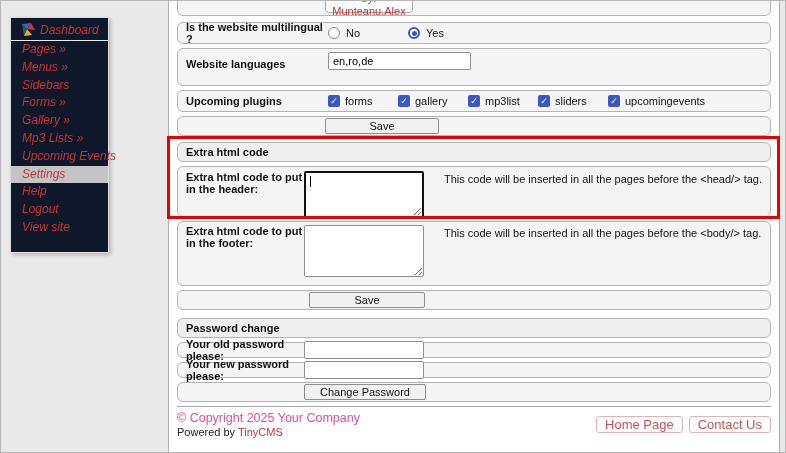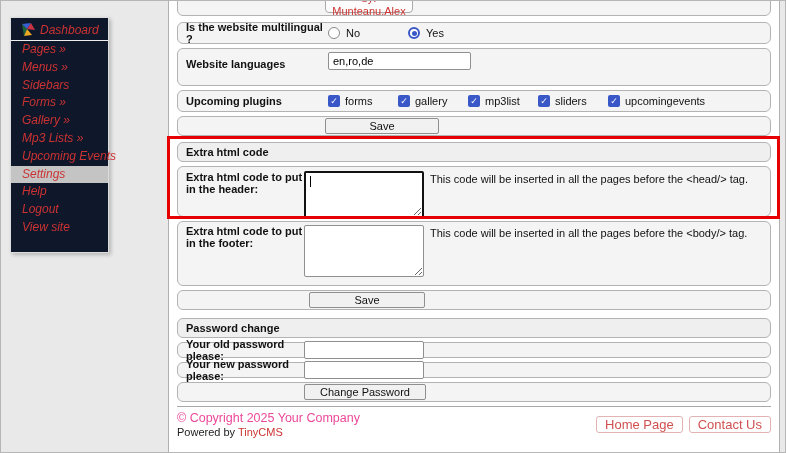--- a/index.html
+++ b/index.html
@@ -56,21 +56,21 @@
   input[type=text], input[type=password] { border:1px solid #8f8f8f; border-radius:2px;
          height:18px; font-size:11px; font-family:inherit; padding:0 4px; background:#fff; }
   .in-langs { width:143px; }
   .in-pw { width:120px; }
   textarea { border:1px solid #8f8f8f; border-radius:2px; width:120px;
              font-size:11px; font-family:inherit; background:#fff; resize:both; }
   .ta-wrap { position:relative; flex:0 0 auto; }
   .ta-head { height:47px; border:2px solid #111; border-radius:2px; }
   .ta-foot { height:52px; }
   .caret { position:absolute; left:6px; top:5px; width:1px; height:11px; background:#000; }
-  .desc { margin-left:6px; padding-top:2px; }
+  .desc { margin-left:20px; padding-top:2px; }
 
   
   .radio-group { display:flex; align-items:center; width:80px; }
   .radio { width:12px; height:12px; border-radius:50%; background:#fff;
            border:1px solid #8a8a8a; margin-right:6px; flex:0 0 auto;
            display:flex; align-items:center; justify-content:center; cursor:pointer; }
   .radio.checked { border:2px solid #3a57c8; }
   .radio.checked i { display:block; width:5px; height:5px; border-radius:50%; background:#3a57c8; }
   .plug { display:flex; align-items:center; width:70px; }
   .plug:last-child { width:auto; }

